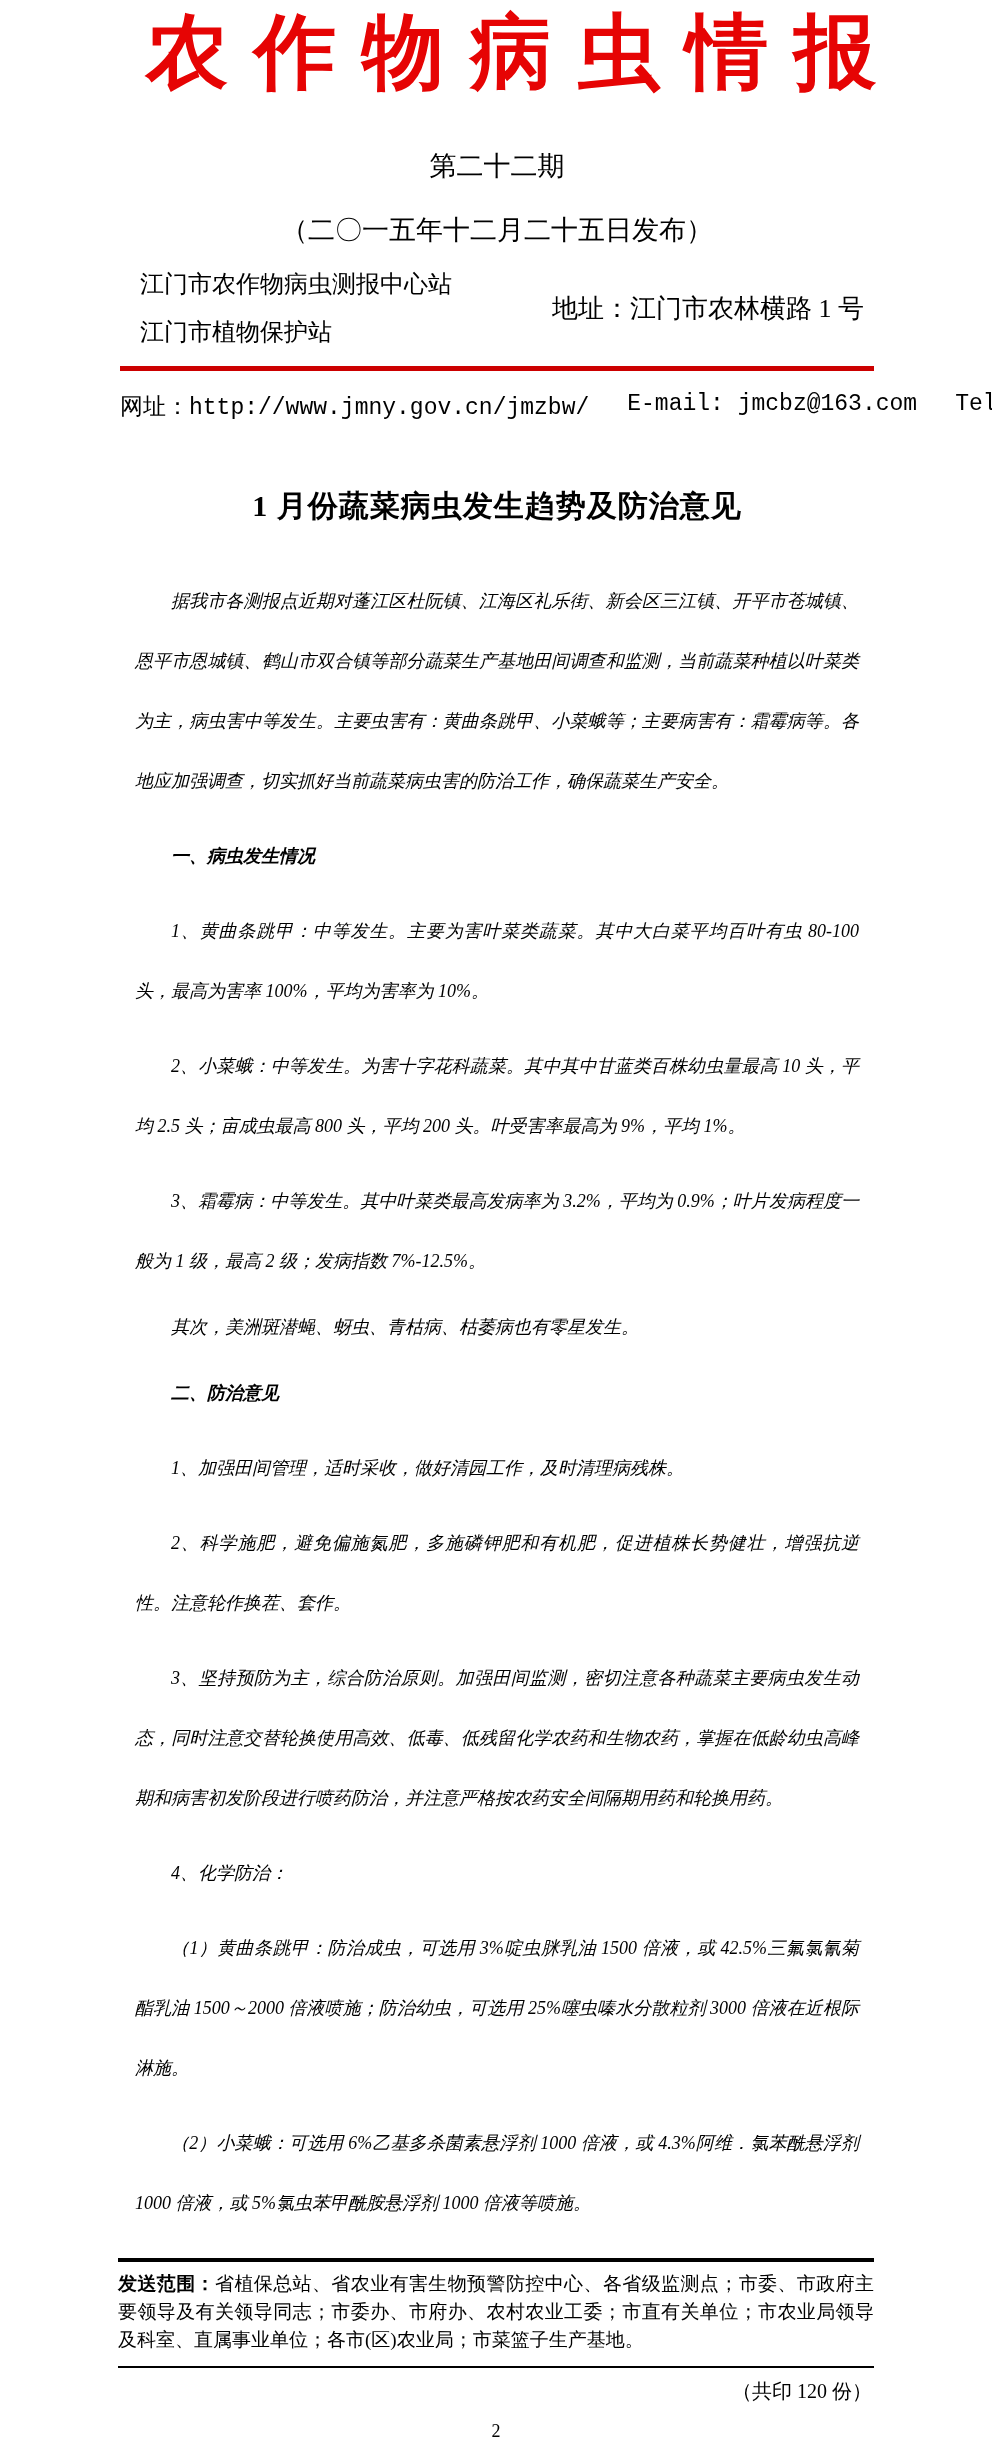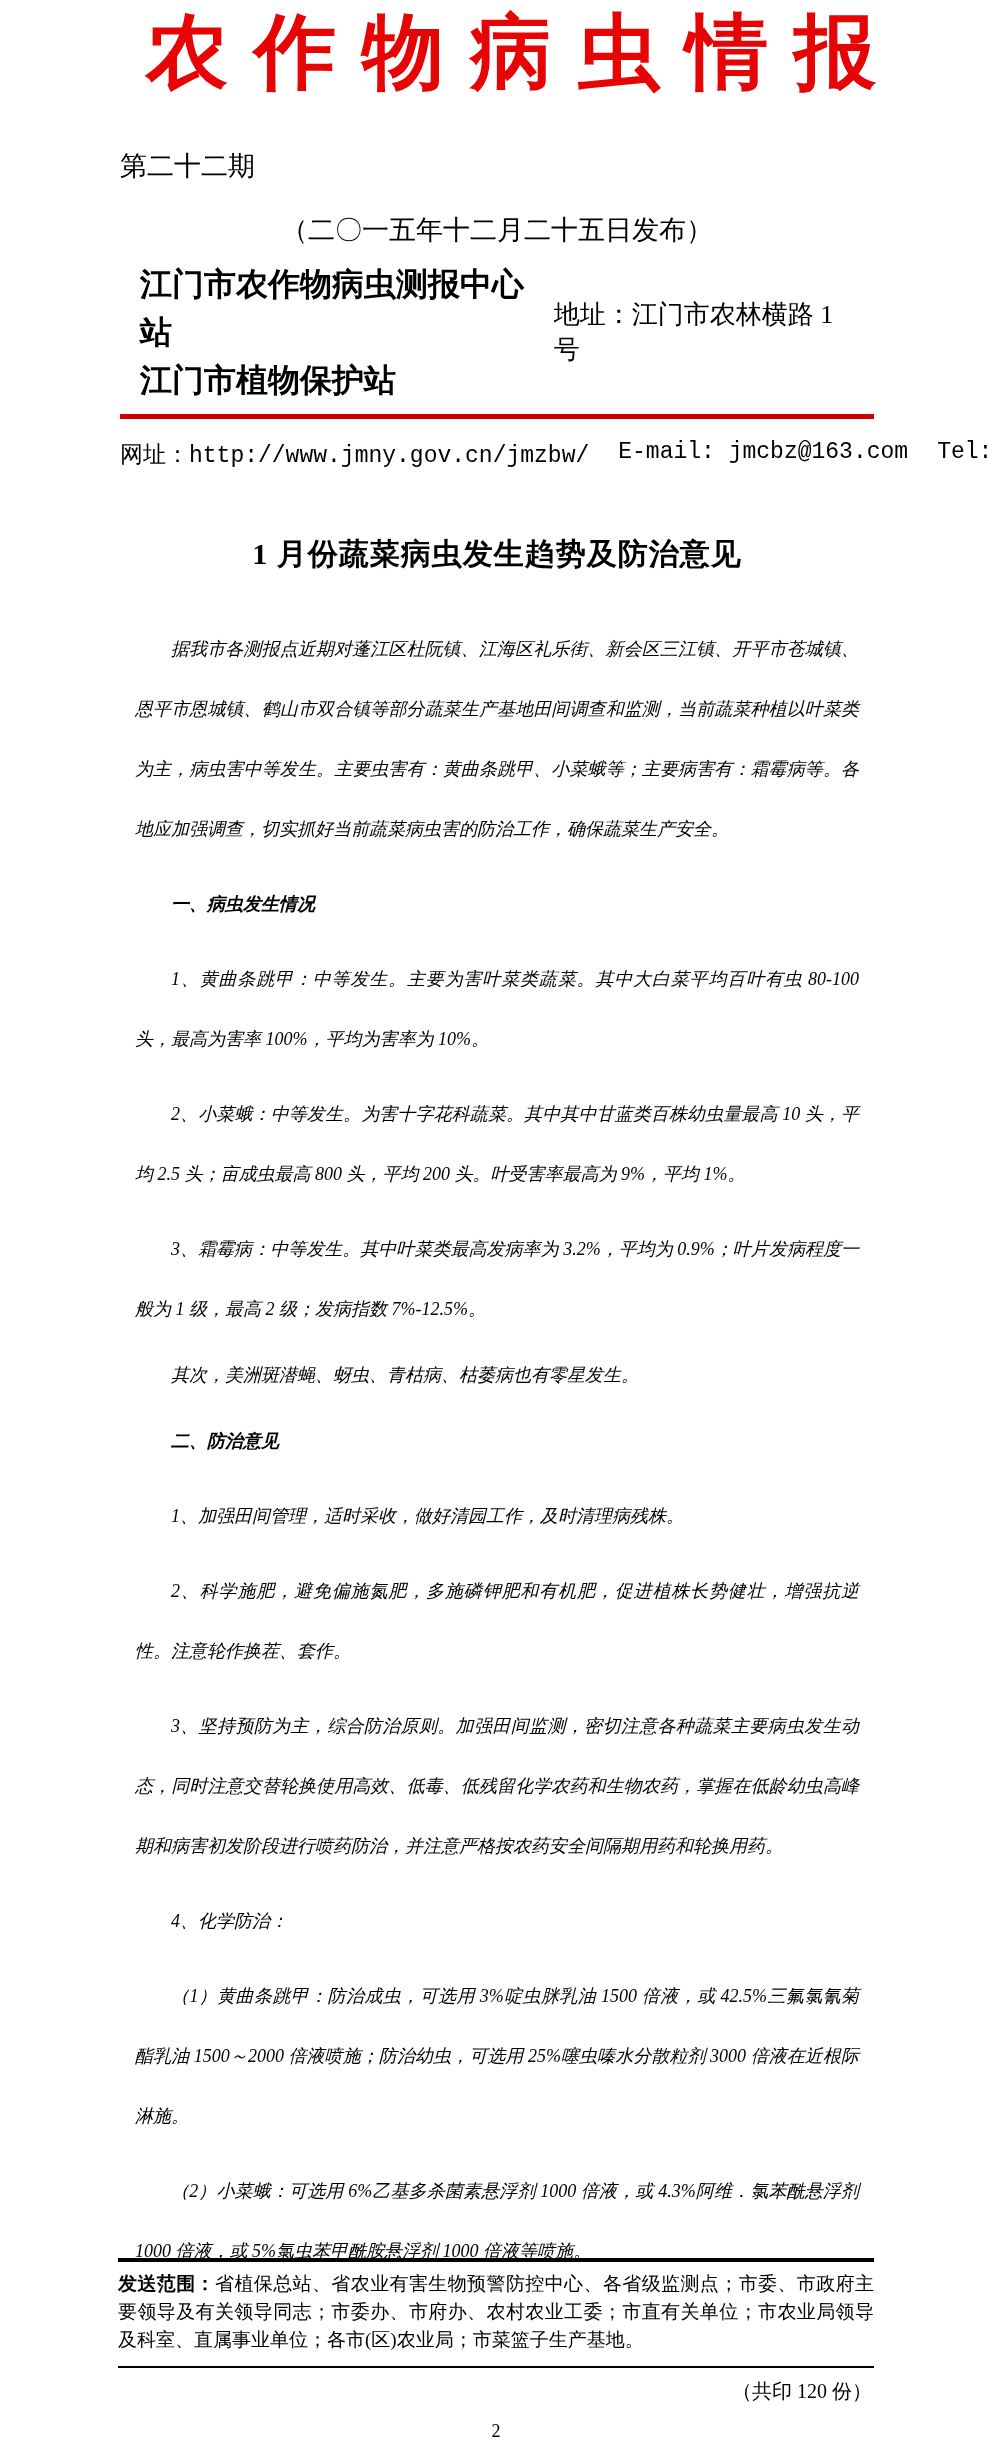--- a/index.html
+++ b/index.html
@@ -22,47 +22,47 @@
     text-align: center;
     font-size: 82px;
     font-weight: bold;
     letter-spacing: 26px;
     text-indent: 26px;       
     line-height: 1.05;
     white-space: nowrap;
   }
   .issue-line {
     margin-top: 52px;
-    text-align: left;
+    text-align: center;
     font-size: 27px;
     font-family: Liberation Mono, monospace;
   }
   .date-line {
     margin-top: 28px;
     text-align: center;
     font-size: 27px;
   }
   .org-row {
     margin-top: 12px;
     display: flex;
     justify-content: space-between;
     align-items: center;
     padding: 0 6px 0 20px;
   }
-  .org-col div { font-size: 32px; line-height: 48px; font-weight: bold; }
+  .org-col div { font-size: 24px; line-height: 48px; }
   .address-line { font-size: 26px; padding-right: 4px; }
   .red-rule {
     height: 5px;
     background: #cc0000;
     margin-top: 10px;
   }
   .contact-line {
     margin-top: 20px;
     display: flex;
-    gap: 29px;
+    gap: 38px;
     font-size: 23px;
     font-family: "Liberation Mono", "DejaVu Sans Mono", monospace;
     white-space: nowrap;
   }
 
   
   .article-title {
     margin: 64px 0 44px 0;
     text-align: center;
     font-size: 30px;

